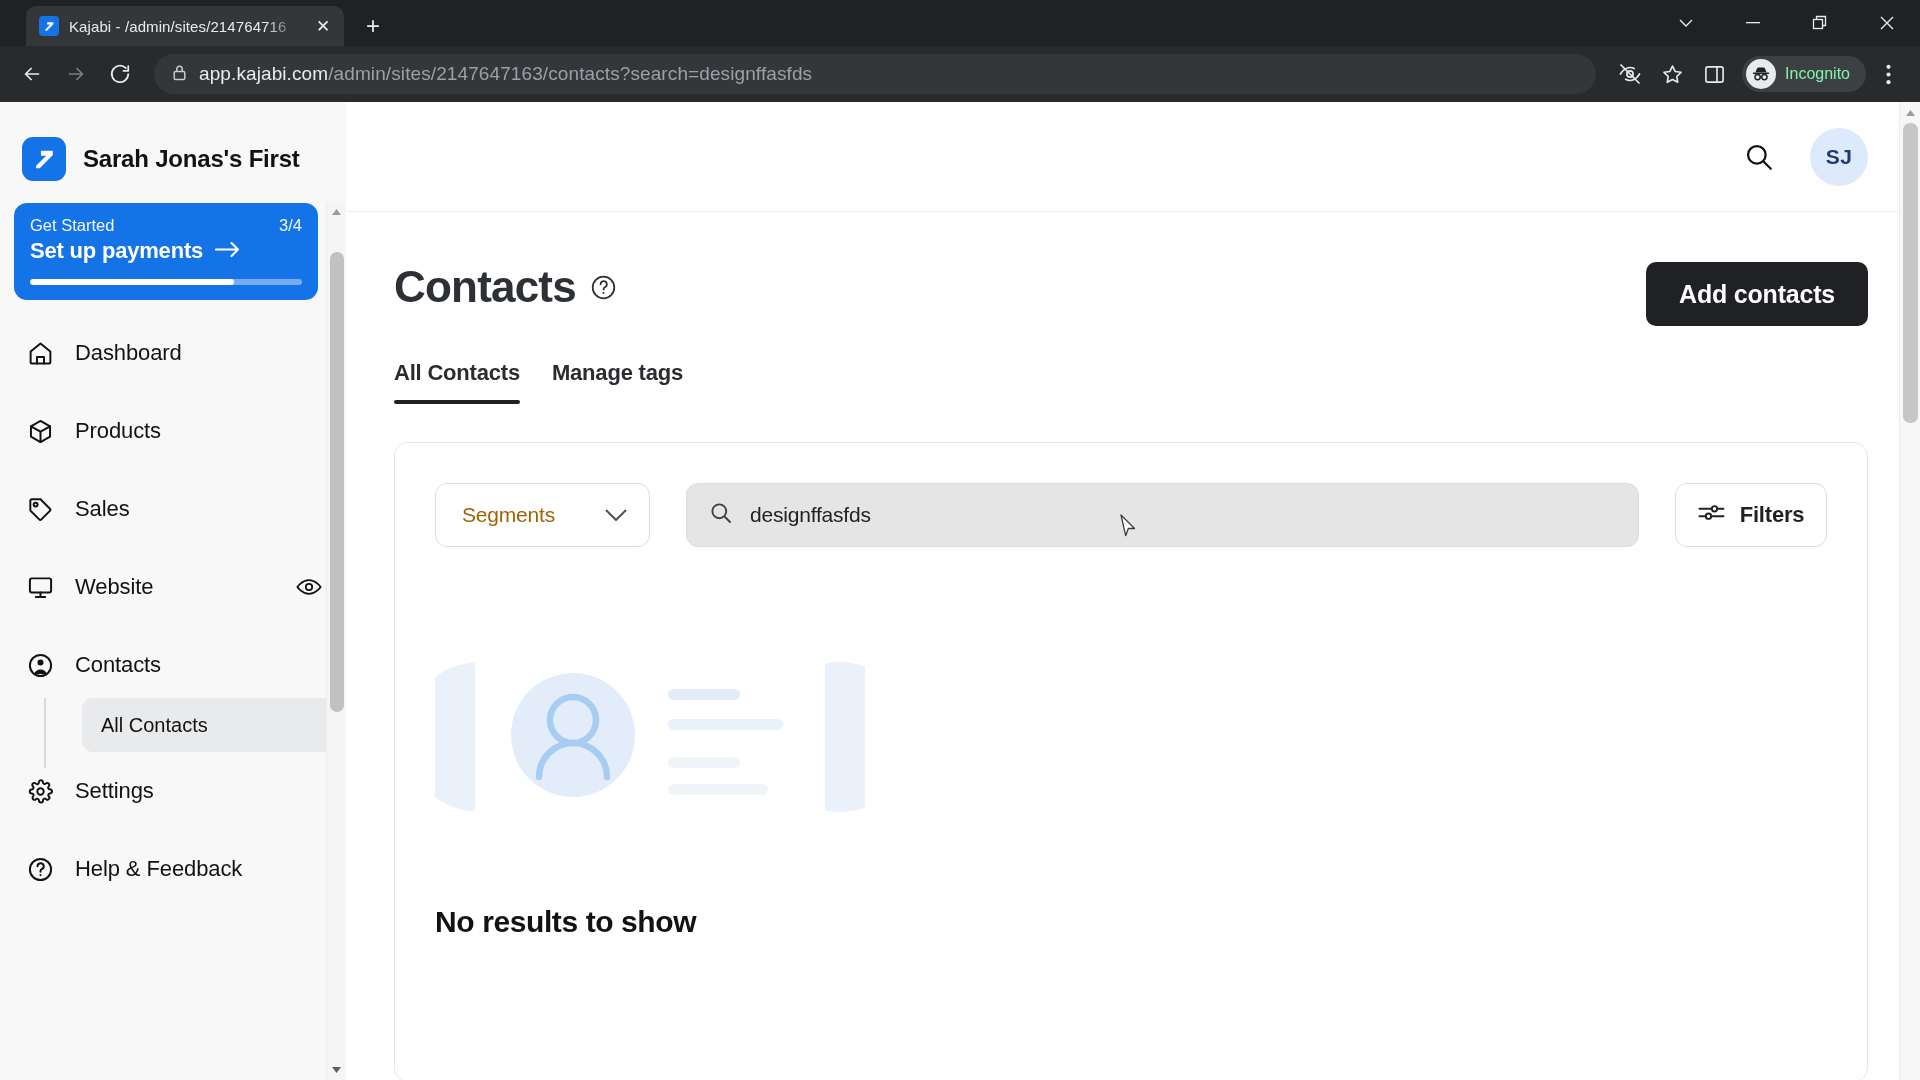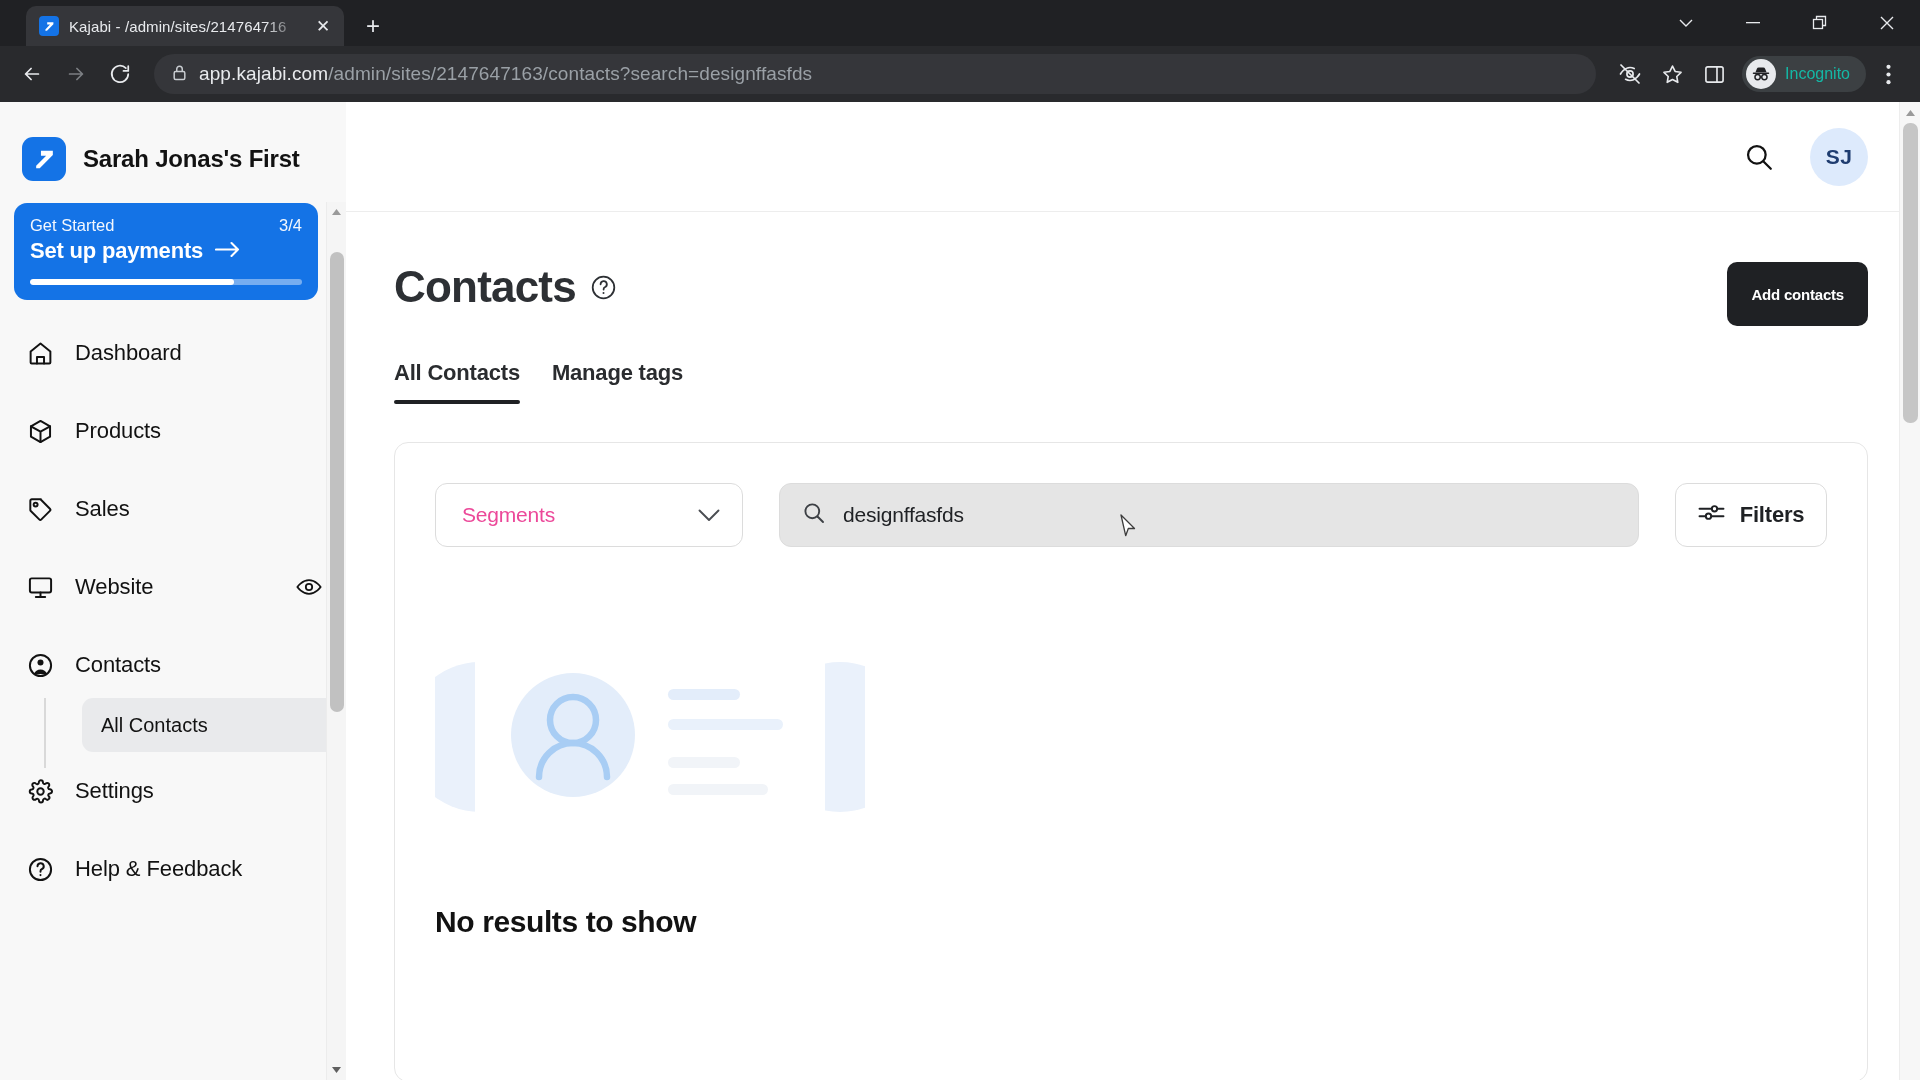--- a/index.html
+++ b/index.html
@@ -75,21 +75,21 @@
     display: flex; align-items: center; justify-content: center; color: #e8eaed;
   }
   .incognito-pill {
     height: 36px; border-radius: 18px; background: #3c4043;
     display: flex; align-items: center; gap: 9px; padding: 0 16px 0 4px; margin-left: 6px;
   }
   .incognito-avatar {
     width: 30px; height: 30px; border-radius: 50%; background: #e8eaed;
     display: flex; align-items: center; justify-content: center; flex: none;
   }
-  .incognito-label { color: #14b8a6; font-size: 16px; white-space: nowrap; }
+  .incognito-label { color: #86efac; font-size: 16px; white-space: nowrap; }
 
   
   .viewport { flex: 1; display: flex; position: relative; background: #fff; min-height: 0; }
 
   
   .sidebar {
     width: 346px; flex: none; background: #f8f8f8; position: relative;
     display: flex; flex-direction: column; overflow: hidden;
   }
   .brand { display: flex; align-items: center; gap: 17px; padding: 22px 0 0 22px; height: 92px; flex: none; }
@@ -155,40 +155,40 @@
     display: flex; align-items: center; justify-content: center;
     font-size: 21px; font-weight: 700; color: #1f3d70; letter-spacing: .3px;
   }
 
   .content { flex: 1; padding: 50px 52px 0 48px; overflow: hidden; }
   .page-head { display: flex; align-items: flex-start; justify-content: space-between; }
   .page-title { font-size: 44px; font-weight: 700; color: #2d3034; display: flex; align-items: center; gap: 14px; letter-spacing: -.8px; }
   .help-icon { display: flex; align-items: center; }
   .btn-primary {
     background: #1f2124; color: #fff; border: none; border-radius: 10px;
-    height: 64px; padding: 0 24px; font-size: 15px; font-weight: 700;
+    height: 64px; padding: 0 33px; font-size: 25px; font-weight: 700;
     font-family: inherit; letter-spacing: -.2px; cursor: pointer;
   }
 
   .tabs { display: flex; gap: 32px; margin-top: 34px; }
   .tab-item { font-size: 22px; font-weight: 600; color: #2a2c2f; padding-bottom: 18px; position: relative; letter-spacing: -.2px; }
   .tab-item.inactive { font-weight: 600; color: #2a2c2f; }
   .tab-item.active::after {
     content: ""; position: absolute; left: 0; right: 0; bottom: 0; height: 4px; background: #1f2124; border-radius: 2px;
   }
 
   .card {
     margin-top: 38px; border: 1px solid #e6e6e6; border-radius: 14px; background: #fff;
     padding: 40px 40px 0 40px; height: 640px; overflow: hidden;
   }
   .filterbar { display: flex; align-items: center; gap: 36px; }
   .segments {
-    width: 308px; height: 64px; border: 1px solid #dcdcdc; border-radius: 12px;
+    width: 215px; height: 64px; border: 1px solid #dcdcdc; border-radius: 12px;
     display: flex; align-items: center; justify-content: space-between; padding: 0 22px 0 26px;
-    font-size: 21px; color: #ec4899; background: #fff; letter-spacing: -.2px;
+    font-size: 21px; color: #a16207; background: #fff; letter-spacing: -.2px;
   }
   .searchbox {
     flex: 1; height: 64px; border: 1px solid #dcdcdc; border-radius: 12px;
     display: flex; align-items: center; gap: 17px; padding: 0 22px; background: #e5e5e5;
   }
   .searchbox-value { font-size: 21px; color: #202225; letter-spacing: -.2px; }
   .btn-filters {
     width: 152px; height: 64px; border: 1px solid #dcdcdc; border-radius: 12px; background: #fff;
     display: flex; align-items: center; justify-content: center; gap: 15px;
     font-size: 22px; font-weight: 700; color: #1f2124; font-family: inherit; letter-spacing: -.2px; cursor: pointer;

